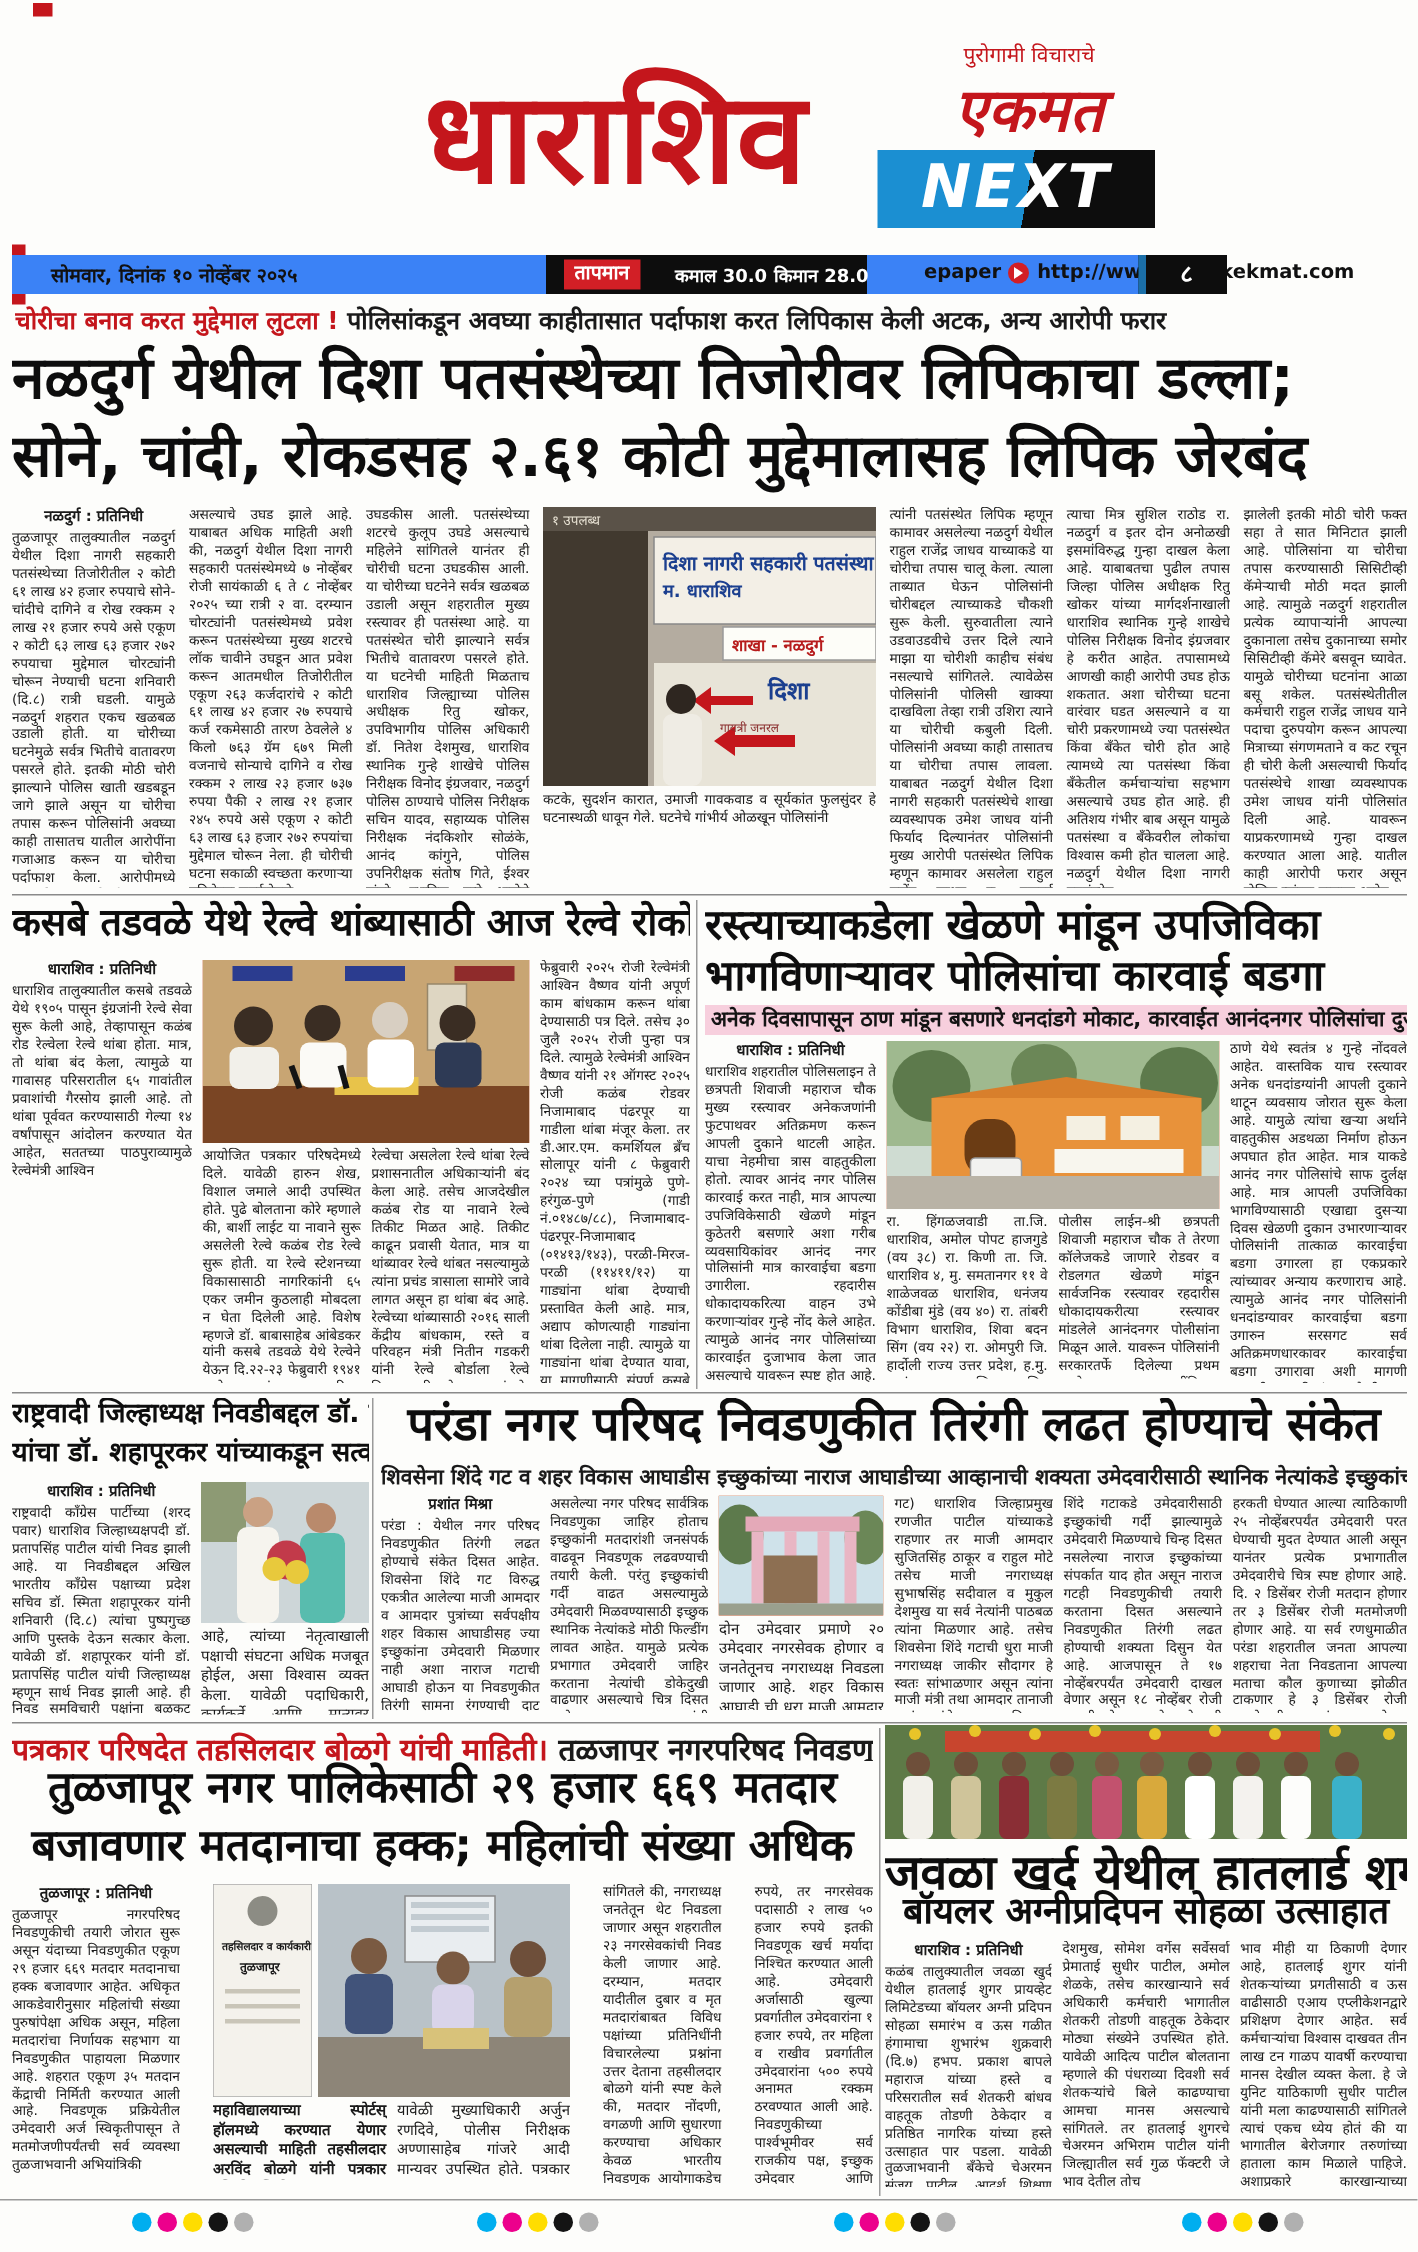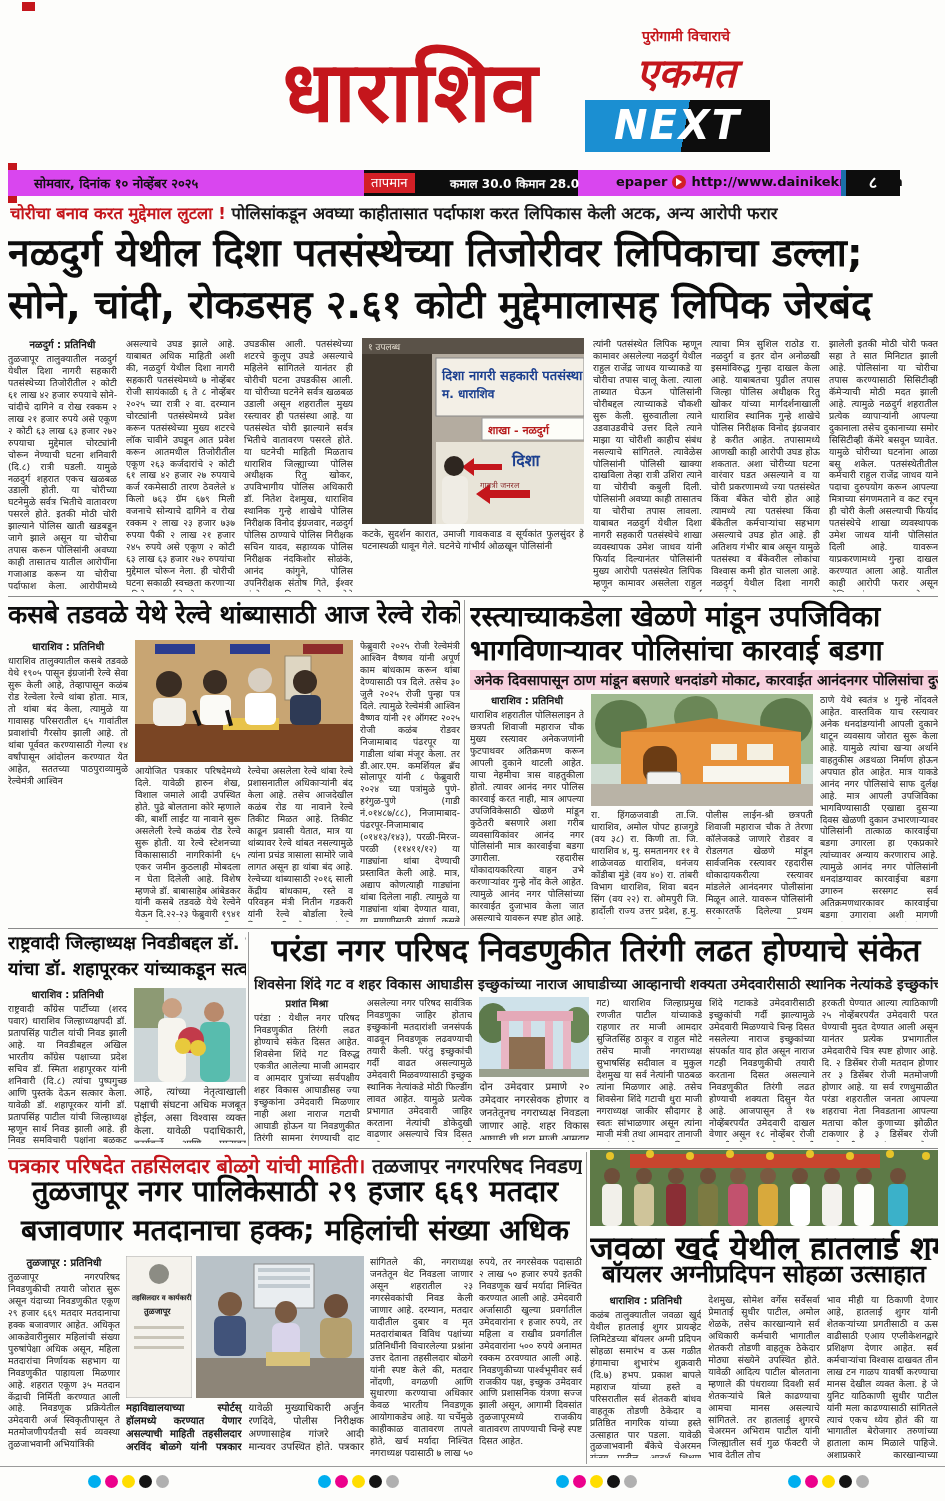--- a/index.html
+++ b/index.html
@@ -21,29 +21,29 @@
   .photo{background:#c2410c;overflow:hidden;position:relative;}
   svg text{font-family:"DejaVu Sans",sans-serif;}
 </style>
 </head>
 <body>
 
 <div class="abs" style="left:22px;top:2px;width:13px;height:9px;background:#c4161c;"></div>
 
 <div class="abs" style="left:225px;top:18px;width:370px;height:148px;font-size:84px;font-weight:bold;color:#c4161c;text-align:center;line-height:148px;overflow:hidden;">धाराशिव</div>
 
-<div class="abs" style="left:596px;top:26px;width:180px;text-align:center;color:#c4161c;font-weight:bold;font-size:14px;">पुरोगामी विचाराचे</div>
+<div class="abs" style="left:596px;top:26px;width:180px;text-align:center;color:#c4161c;font-weight:normal;font-size:14px;">पुरोगामी विचाराचे</div>
 <div class="abs" style="left:596px;top:44px;width:180px;text-align:center;color:#c4161c;font-weight:bold;font-size:40px;font-style:italic;overflow:hidden;height:52px;">एकमत</div>
 <div class="abs" style="left:585px;top:100px;width:185px;height:52px;background:linear-gradient(100deg,#1b8fd2 0 54%,#0d0d0d 54% 100%);color:#fff;font-weight:bold;font-style:italic;font-size:40px;text-align:center;line-height:50px;letter-spacing:2px;overflow:hidden;">NEXT</div>
 
 <div class="abs" style="left:8px;top:163px;width:9px;height:7px;background:#c4161c;"></div>
-<div class="abs" style="left:8px;top:170px;width:892px;height:26px;background:#d946ef;">
+<div class="abs" style="left:8px;top:170px;width:810px;height:26px;background:#3b82f6;">
   <div class="abs" style="left:26px;top:4px;font-size:13px;font-weight:bold;color:#111;white-space:nowrap;">सोमवार, दिनांक १० नोव्हेंबर २०२५</div>
   <div class="abs" style="left:356px;top:0;width:214px;height:26px;background:#0d0d0d;">
-    <span class="abs" style="left:0;top:3px;background:#d21f26;color:#fff;font-weight:normal;font-size:13px;padding:0 7px;line-height:20px;">तापमान</span>
+    <span class="abs" style="left:12px;top:3px;background:#d21f26;color:#fff;font-weight:bold;font-size:13px;padding:0 7px;line-height:20px;">तापमान</span>
     <span class="abs" style="left:86px;top:5px;color:#fff;font-size:12px;font-weight:bold;white-space:nowrap;">कमाल 30.0</span>
     <span class="abs" style="left:152px;top:5px;color:#fff;font-size:12px;font-weight:bold;white-space:nowrap;">किमान 28.0</span>
   </div>
   <div class="abs" style="left:608px;top:4px;font-size:13px;font-weight:bold;color:#111;display:flex;align-items:center;gap:5px;">
     <span>epaper</span>
     <span style="width:14px;height:14px;border-radius:50%;background:#d21f26;display:inline-block;position:relative;">
         <span style="position:absolute;left:4px;top:3px;width:0;height:0;border-left:6px solid #fff;border-top:4px solid transparent;border-bottom:4px solid transparent;"></span>
       </span>
     <span>http://www.dainikekmat.com</span>
   </div>
@@ -241,21 +241,21 @@
 
 <div class="abs divider-h" style="left:8px;top:1148px;width:930px;height:0;"></div>
 
 <div class="abs" style="left:8px;top:1152px;width:574px;height:312px;">
   <div class="kicker" style="font-size:20px;height:22px;">
     <span class="red">पत्रकार परिषदेत तहसिलदार बोळगे यांची माहिती।</span>
     <span>तुळजापूर नगरपरिषद निवडणूक तयारी अंतिम टप्प्यात</span>
   </div>
   <div class="headline" style="font-size:29px;height:39px;text-align:center;white-space:nowrap;">तुळजापूर नगर पालिकेसाठी २९ हजार ६६९ मतदार</div>
   <div class="headline" style="font-size:29px;height:39px;text-align:center;white-space:nowrap;">बजावणार मतदानाचा हक्क; महिलांची संख्या अधिक</div>
-  <div class="flexrow" style="gap:6px;margin-top:4px;height:200px;">
+  <div class="flexrow" style="gap:22px;margin-top:4px;height:200px;">
     <div class="col body-text" style="width:112px;flex:none;">
       <div class="byline">तुळजापूर : प्रतिनिधी</div>
       <span>तुळजापूर नगरपरिषद निवडणुकीची तयारी जोरात सुरू असून यंदाच्या निवडणुकीत एकूण २९ हजार ६६९ मतदार मतदानाचा हक्क बजावणार आहेत. अधिकृत आकडेवारीनुसार महिलांची संख्या पुरुषांपेक्षा अधिक असून, महिला मतदारांचा निर्णायक सहभाग या निवडणुकीत पाहायला मिळणार आहे. शहरात एकूण ३५ मतदान केंद्राची निर्मिती करण्यात आली आहे. निवडणूक प्रक्रियेतील उमेदवारी अर्ज स्विकृतीपासून ते मतमोजणीपर्यंतची सर्व व्यवस्था तुळजाभवानी अभियांत्रिकी</span>
     </div>
     <div class="col" style="width:238px;flex:none;">
       <div class="flexrow" style="gap:4px;height:142px;">
         <div class="photo" style="width:66px;height:142px;background:#f4f2ec;">
           <svg width="66" height="142" viewBox="0 0 66 142">
             <rect width="66" height="142" fill="#f4f2ec" stroke="#aaa"></rect>
             <circle cx="33" cy="18" r="10" fill="#8c8c84"></circle>

